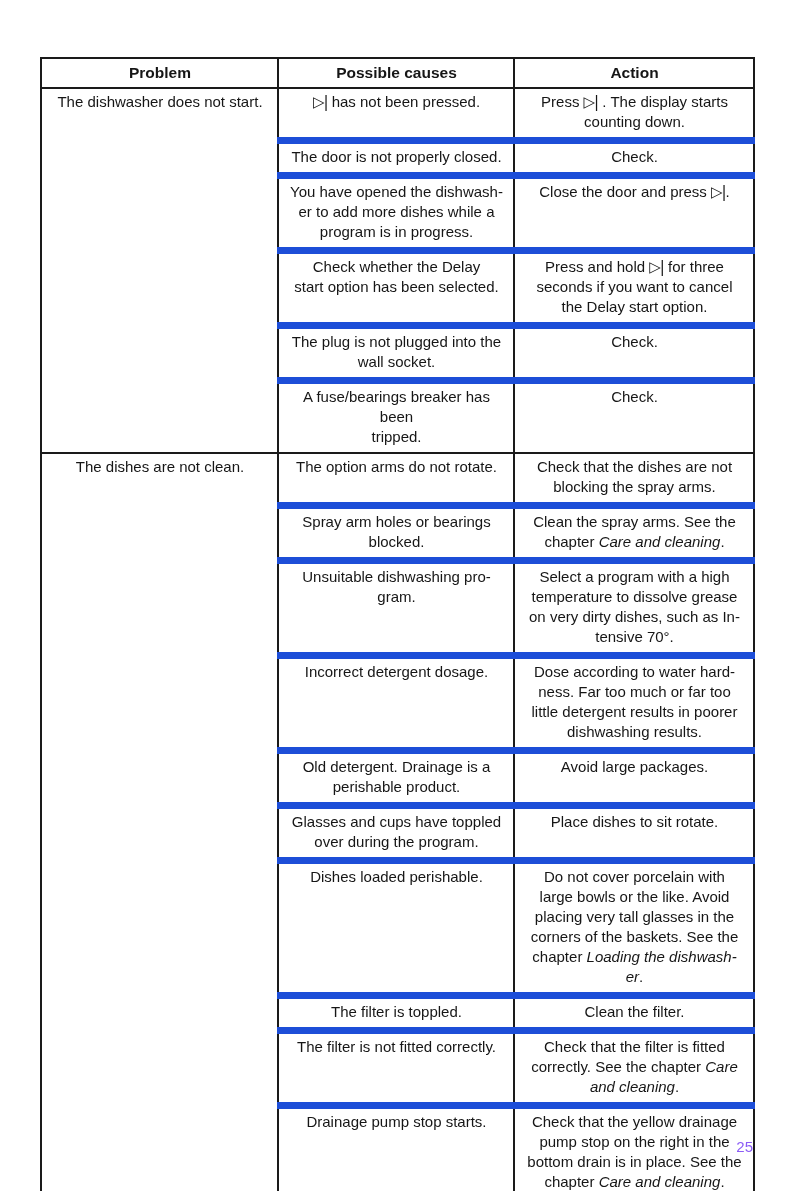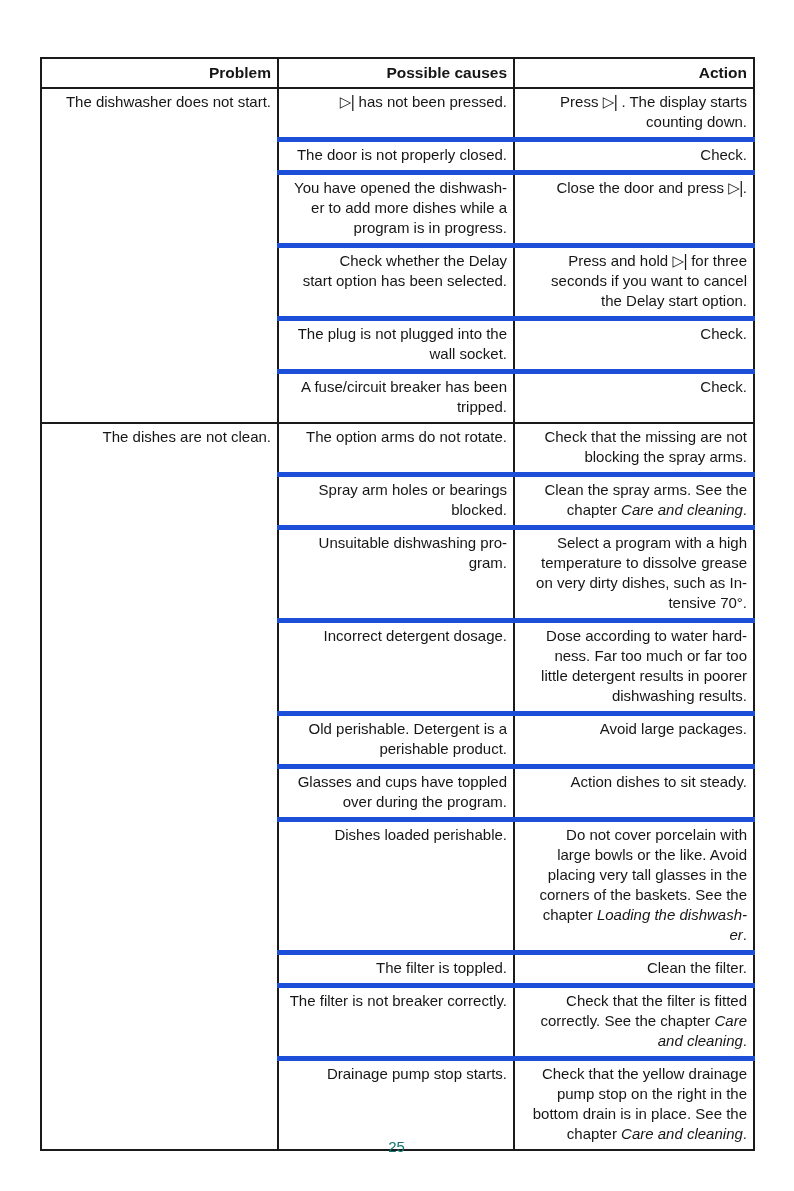--- a/index.html
+++ b/index.html
@@ -24,21 +24,21 @@
     position: absolute;
     left: 40px;
     top: 57px;
     width: 713px;
     border-collapse: collapse;
     table-layout: fixed;
     border: 2px solid #1a1a1a;
   }
   th, td {
     vertical-align: top;
-    text-align: right;
+    text-align: center;
     font-size: 15px;
     line-height: 20px;
     padding: 3px 6px 5px 7px;
     white-space: pre-line;
     overflow: hidden;
   }
   th {
     font-weight: bold;
     font-size: 15.5px;
     white-space: normal;
@@ -46,38 +46,38 @@
     border: 2px solid #1a1a1a;
   }
   td {
     border-left: 2px solid #1a1a1a;
     border-right: 2px solid #1a1a1a;
   }
   tr.section-start td {
     border-top: 2px solid #1a1a1a;
   }
   tr.section-cont td {
-    border-top: 5px solid #1d4ed8;
+    border-top: 7px solid #1d4ed8;
   }
   td i {
     font-style: italic;
   }
   td .sym {
     font-family: "DejaVu Sans", sans-serif;
     letter-spacing: -1px;
   }
   .page-number {
     position: absolute;
     left: 40px;
     top: 1138px;
     width: 713px;
-    text-align: center;
+    text-align: right;
     font-size: 15px;
     line-height: 18px;
-    color: #0f766e;
+    color: #8b5cf6;
   }
 </style>
 </head>
 <body>
 
 <div class="sheet">
   <table class="trouble">
     <colgroup>
       <col style="width:237px">
       <col style="width:236px">
@@ -113,28 +113,28 @@
           <td>Press and hold <span class="sym">▷|</span>  for three
 seconds if you want to cancel
 the Delay start option.</td>
         </tr>
         <tr class="section-cont">
           <td>The plug is not plugged into the
 wall socket.</td>
           <td>Check.</td>
         </tr>
         <tr class="section-cont">
-          <td>A fuse/circuit breaker has been
+          <td>A fuse/bearings breaker has been
 tripped.</td>
           <td>Check.</td>
         </tr>
         <tr class="section-start">
           <td rowspan="10">The dishes are not clean.</td>
           <td>The option arms do not rotate.</td>
-          <td>Check that the missing are not
+          <td>Check that the dishes are not
 blocking the spray arms.</td>
         </tr>
         <tr class="section-cont">
           <td>Spray arm holes or bearings
 blocked.</td>
           <td>Clean the spray arms. See the
 chapter <i>Care and cleaning</i>.</td>
         </tr>
         <tr class="section-cont">
           <td>Unsuitable dishwashing pro-
@@ -145,44 +145,44 @@
 tensive 70°.</td>
         </tr>
         <tr class="section-cont">
           <td>Incorrect detergent dosage.</td>
           <td>Dose according to water hard-
 ness. Far too much or far too
 little detergent results in poorer
 dishwashing results.</td>
         </tr>
         <tr class="section-cont">
-          <td>Old perishable. Detergent is a
+          <td>Old detergent. Drainage is a
 perishable product.</td>
           <td>Avoid large packages.</td>
         </tr>
         <tr class="section-cont">
           <td>Glasses and cups have toppled
 over during the program.</td>
-          <td>Action dishes to sit steady.</td>
+          <td>Place dishes to sit rotate.</td>
         </tr>
         <tr class="section-cont">
           <td>Dishes loaded perishable.</td>
           <td>Do not cover porcelain with
 large bowls or the like. Avoid
 placing very tall glasses in the
 corners of the baskets. See the
 chapter <i>Loading the dishwash-
 er</i>.</td>
         </tr>
         <tr class="section-cont">
           <td>The filter is toppled.</td>
           <td>Clean the filter.</td>
         </tr>
         <tr class="section-cont">
-          <td>The filter is not breaker correctly.</td>
+          <td>The filter is not fitted correctly.</td>
           <td>Check that the filter is fitted
 correctly. See the chapter <i>Care
 and cleaning</i>.</td>
         </tr>
         <tr class="section-cont">
           <td>Drainage pump stop starts.</td>
           <td>Check that the yellow drainage
 pump stop on the right in the
 bottom drain is in place. See the
 chapter <i>Care and cleaning</i>.</td>

